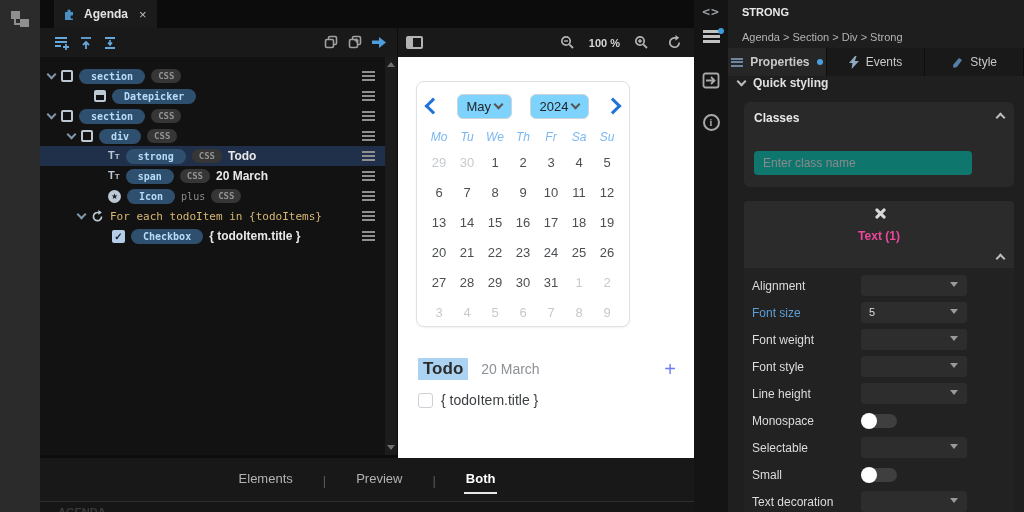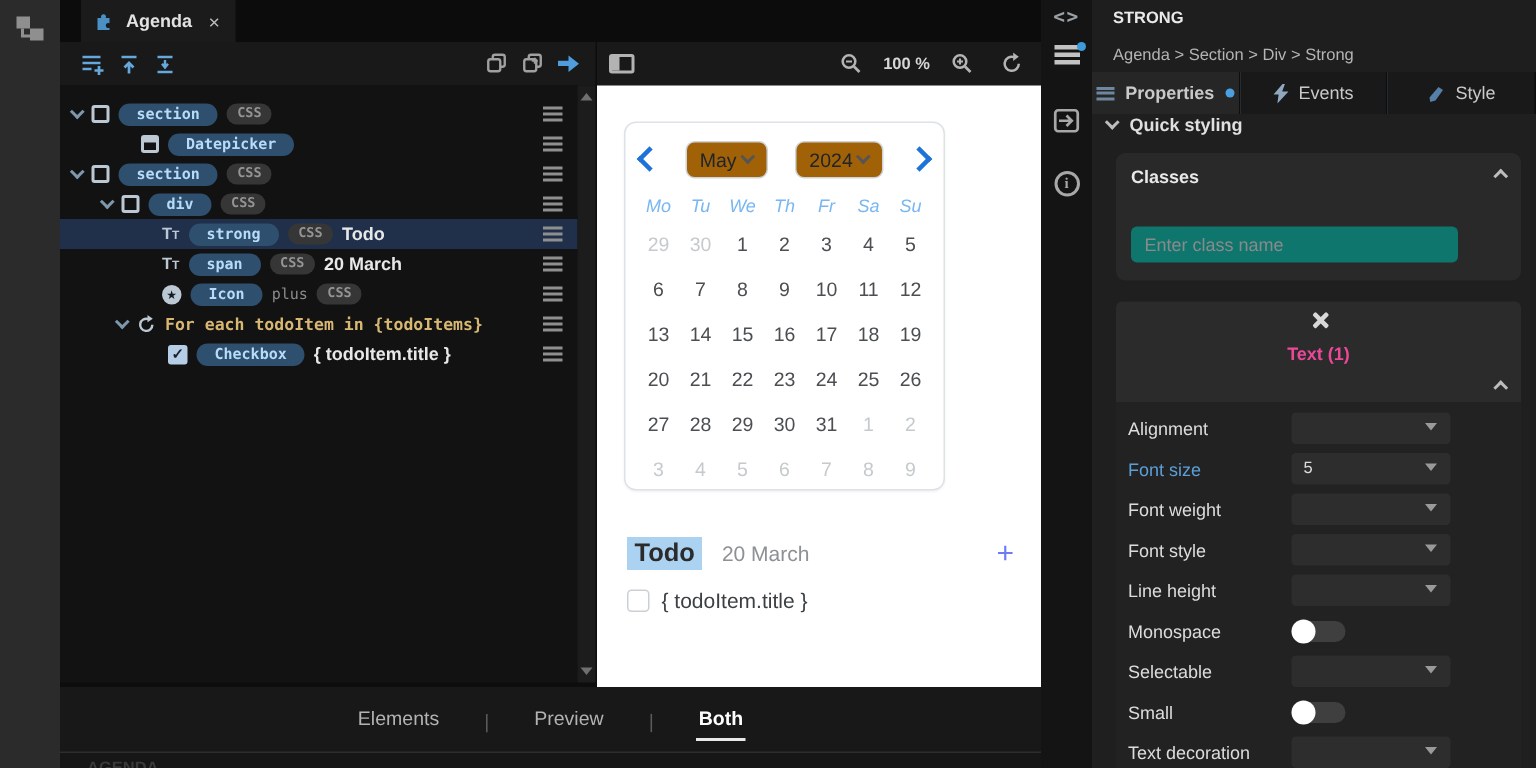--- a/index.html
+++ b/index.html
@@ -40,21 +40,21 @@
   .i-cal::before { content:""; position:absolute; left:0; right:0; top:0; height:3px; background:#bcc9d4; }
   .i-text { color:#bcc9d4; font-weight:bold; font-size:11px; line-height:11px; flex:none; }
   .i-star { width:13px; height:13px; border-radius:50%; background:#bcc9d4; color:#121a26; font-size:8px;
     line-height:13px; text-align:center; flex:none; }
   .pill { font-family:"DejaVu Sans Mono", monospace; font-size:10px; font-weight:bold; color:#b6dcfa;
     background:#2f4f6e; border-radius:9px; padding:2px 12px; line-height:11px; }
   .pill-css { font-family:"DejaVu Sans Mono", monospace; font-size:9px; font-weight:bold; color:#949494;
     background:#363636; border-radius:9px; padding:2px 7px; line-height:10px; }
   .tlab { color:#e8e8e8; font-size:12px; font-weight:bold; }
   .tmono { font-family:"DejaVu Sans Mono", monospace; font-size:10px; color:#8b8b8b; }
-  .tforeach { font-family:"DejaVu Sans Mono", monospace; font-size:11px; font-weight:bold; color:#d8b772; }
+  .tforeach { font-family:"DejaVu Sans Mono", monospace; font-size:11px; font-weight:normal; color:#d8b772; }
 
   
   #tree-scroll { position:absolute; left:385px; top:57px; width:12px; height:398px; background:#1c1c1c; }
   #tree-scroll .sarr { position:absolute; left:2px; width:0; height:0; border-left:4px solid transparent; border-right:4px solid transparent; }
   #tree-scroll .up { top:5px; border-bottom:5px solid #6f6f6f; }
   #tree-scroll .down { bottom:5px; border-top:5px solid #6f6f6f; }
 
   
   #preview-toolbar { position:absolute; left:398px; top:28px; width:296px; height:29px; background:#191919;
     display:flex; align-items:center; padding:0 8px; }
@@ -65,21 +65,21 @@
 
   
   #preview-page { position:absolute; left:398px; top:57px; width:296px; height:401px; background:#ffffff; }
   #cal-card { position:absolute; left:18px; top:24px; width:214px; height:246px; background:#fff;
     border:1px solid #dde2e6; border-radius:8px; box-shadow:0 1px 2px rgba(0,0,0,.06); }
   .cal-head { height:40px; margin-top:4px; display:flex; align-items:center; justify-content:space-between; padding:0 10px; }
   .cal-nav { width:12px; height:12px; border-left:3px solid #1f72d8; border-bottom:3px solid #1f72d8; cursor:pointer; }
   .cal-nav.prev { transform:rotate(45deg); }
   .cal-nav.next { transform:rotate(225deg); }
   .cal-sel { display:flex; align-items:center; gap:4px; border:1px solid #ced4da; border-radius:6px;
-    padding:4px 9px; font-size:13px; color:#212529; cursor:pointer; background:#a16207; }
+    padding:4px 9px; font-size:13px; color:#212529; cursor:pointer; background:#7dd3fc; }
   .cal-sel .c { width:7px; height:7px; border-right:2px solid #555; border-bottom:2px solid #555;
     transform:rotate(45deg); margin-top:-3px; }
   .cal-week, .cal-grid { display:grid; grid-template-columns:repeat(7,28px); justify-content:center; }
   .cal-week { margin-top:2px; }
   .cal-week span { text-align:center; font-size:12px; font-style:italic; color:#79b7f2; height:20px; line-height:18px; }
   .cal-grid span { text-align:center; font-size:13px; color:#4c4f52; height:30px; line-height:30px; }
   .cal-grid span.muted { color:#c6cacd; }
 
   #todo-block { position:absolute; left:20px; top:301px; right:18px; }
   .todo-row1 { display:flex; align-items:center; }

